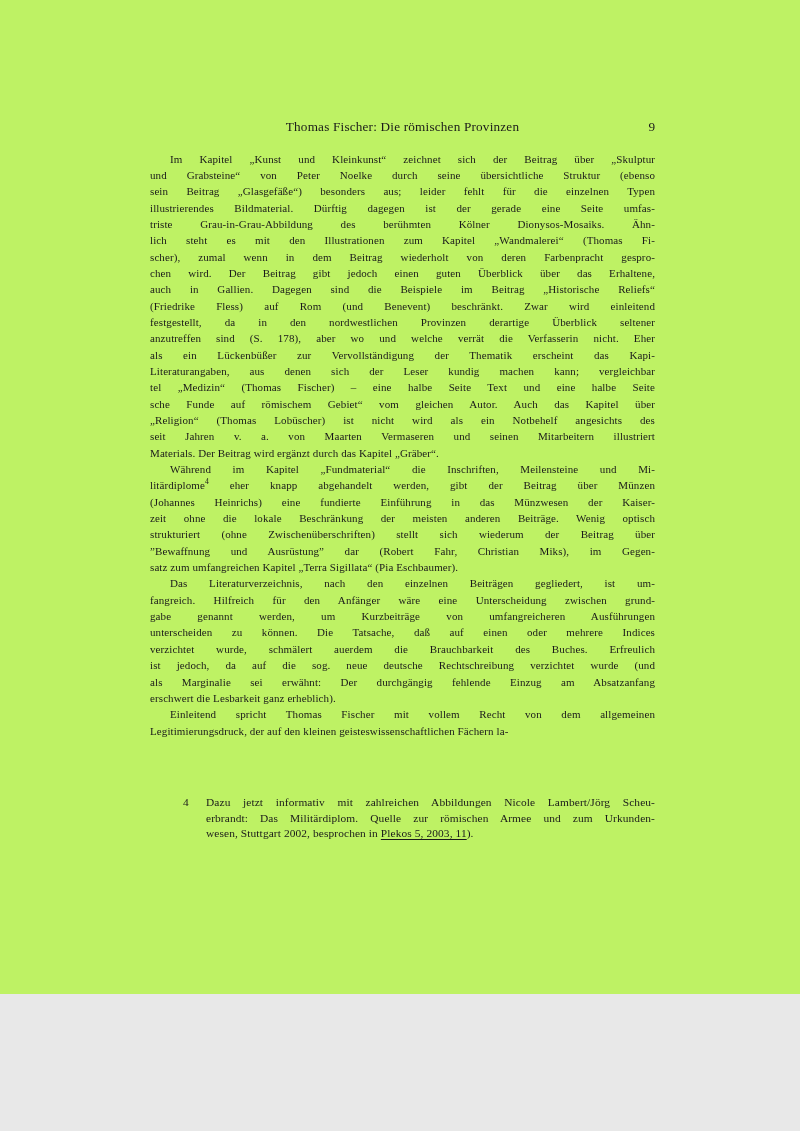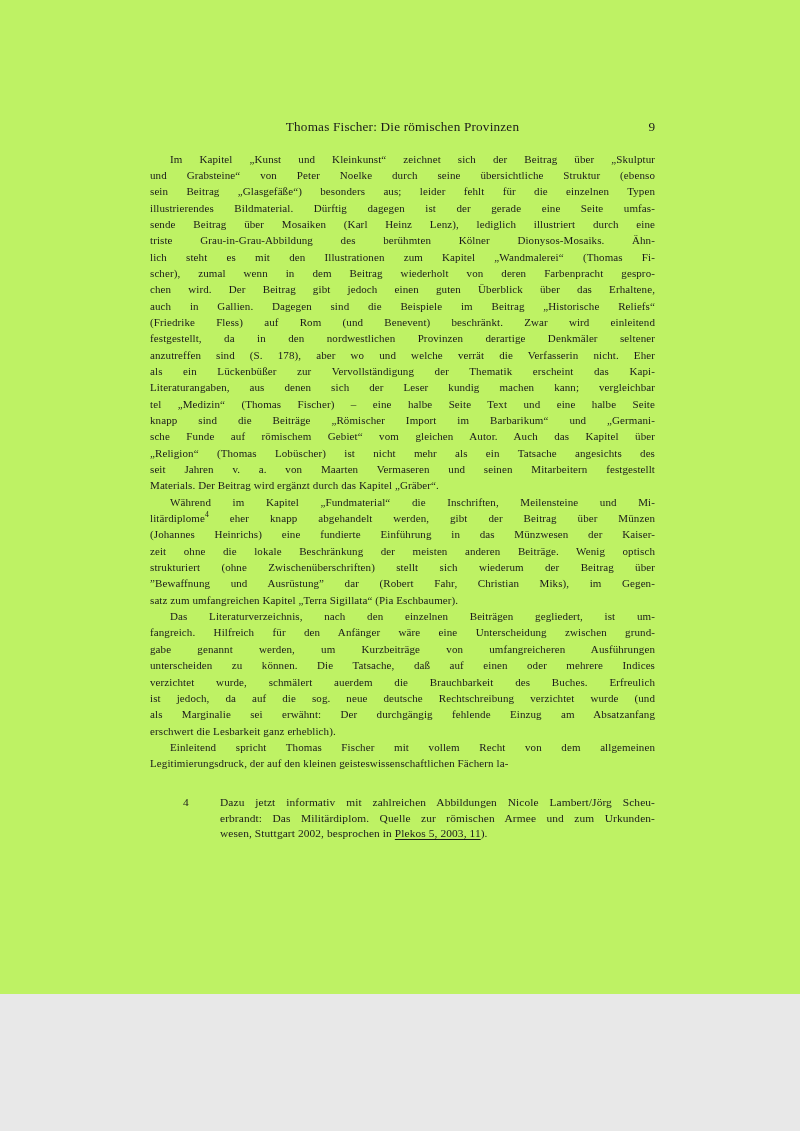--- a/index.html
+++ b/index.html
@@ -72,21 +72,21 @@
     width: 505px;
     font-size: 11.4px;
     line-height: 15.55px;
   }
   .fn-marker {
     position: absolute;
     left: 33px;
     top: 0;
   }
   .fn-text {
-    margin-left: 70px;
+    margin-left: 56px;
     text-align: justify;
   }
   .fn-line {
     display: block;
     text-align: justify;
     text-align-last: justify;
     min-height: 15.55px;
     letter-spacing: 0.1px;
   }
   .fn-line.last {
@@ -107,36 +107,34 @@
   <div class="running-head">
     <span class="head-title">Thomas Fischer: Die römischen Provinzen</span>
     <span class="head-page">9</span>
   </div>
 
   <div class="textblock">
       <div class="line indent">Im Kapitel „Kunst und Kleinkunst“ zeichnet sich der Beitrag über „Skulptur</div>
       <div class="line">und Grabsteine“ von Peter Noelke durch seine übersichtliche Struktur (ebenso</div>
       <div class="line">sein Beitrag „Glasgefäße“) besonders aus; leider fehlt für die einzelnen Typen</div>
       <div class="line">illustrierendes Bildmaterial. Dürftig dagegen ist der gerade eine Seite umfas-</div>
-      <div class="line">sende Beitrag über Mosaiken (Karl Heinz Lenz), lediglich illustriert durch eine</div>
       <div class="line">triste Grau-in-Grau-Abbildung des berühmten Kölner Dionysos-Mosaiks. Ähn-</div>
       <div class="line">lich steht es mit den Illustrationen zum Kapitel „Wandmalerei“ (Thomas Fi-</div>
       <div class="line">scher), zumal wenn in dem Beitrag wiederholt von deren Farbenpracht gespro-</div>
       <div class="line">chen wird. Der Beitrag gibt jedoch einen guten Überblick über das Erhaltene,</div>
       <div class="line">auch in Gallien. Dagegen sind die Beispiele im Beitrag „Historische Reliefs“</div>
       <div class="line">(Friedrike Fless) auf Rom (und Benevent) beschränkt. Zwar wird einleitend</div>
-      <div class="line">festgestellt, da in den nordwestlichen Provinzen derartige Denkmäler seltener</div>
+      <div class="line">festgestellt, da in den nordwestlichen Provinzen derartige Überblick seltener</div>
       <div class="line">anzutreffen sind (S. 178), aber wo und welche verrät die Verfasserin nicht. Eher</div>
       <div class="line">als ein Lückenbüßer zur Vervollständigung der Thematik erscheint das Kapi-</div>
       <div class="line">Literaturangaben, aus denen sich der Leser kundig machen kann; vergleichbar</div>
       <div class="line">tel „Medizin“ (Thomas Fischer) – eine halbe Seite Text und eine halbe Seite</div>
-      <div class="line">knapp sind die Beiträge „Römischer Import im Barbarikum“ und „Germani-</div>
       <div class="line">sche Funde auf römischem Gebiet“ vom gleichen Autor. Auch das Kapitel über</div>
-      <div class="line">„Religion“ (Thomas Lobüscher) ist nicht mehr als ein Tatsache angesichts des</div>
-      <div class="line">seit Jahren v. a. von Maarten Vermaseren und seinen Mitarbeitern festgestellt</div>
+      <div class="line">„Religion“ (Thomas Lobüscher) ist nicht wird als ein Notbehelf angesichts des</div>
+      <div class="line">seit Jahren v. a. von Maarten Vermaseren und seinen Mitarbeitern illustriert</div>
       <div class="line last">Materials. Der Beitrag wird ergänzt durch das Kapitel „Gräber“.</div>
       <div class="line indent">Während im Kapitel „Fundmaterial“ die Inschriften, Meilensteine und Mi-</div>
       <div class="line">litärdiplome<sup>4</sup> eher knapp abgehandelt werden, gibt der Beitrag über Münzen</div>
       <div class="line">(Johannes Heinrichs) eine fundierte Einführung in das Münzwesen der Kaiser-</div>
       <div class="line">zeit ohne die lokale Beschränkung der meisten anderen Beiträge. Wenig optisch</div>
       <div class="line">strukturiert (ohne Zwischenüberschriften) stellt sich wiederum der Beitrag über</div>
       <div class="line">”Bewaffnung und Ausrüstung” dar (Robert Fahr, Christian Miks), im Gegen-</div>
       <div class="line last">satz zum umfangreichen Kapitel „Terra Sigillata“ (Pia Eschbaumer).</div>
       <div class="line indent">Das Literaturverzeichnis, nach den einzelnen Beiträgen gegliedert, ist um-</div>
       <div class="line">fangreich. Hilfreich für den Anfänger wäre eine Unterscheidung zwischen grund-</div>

